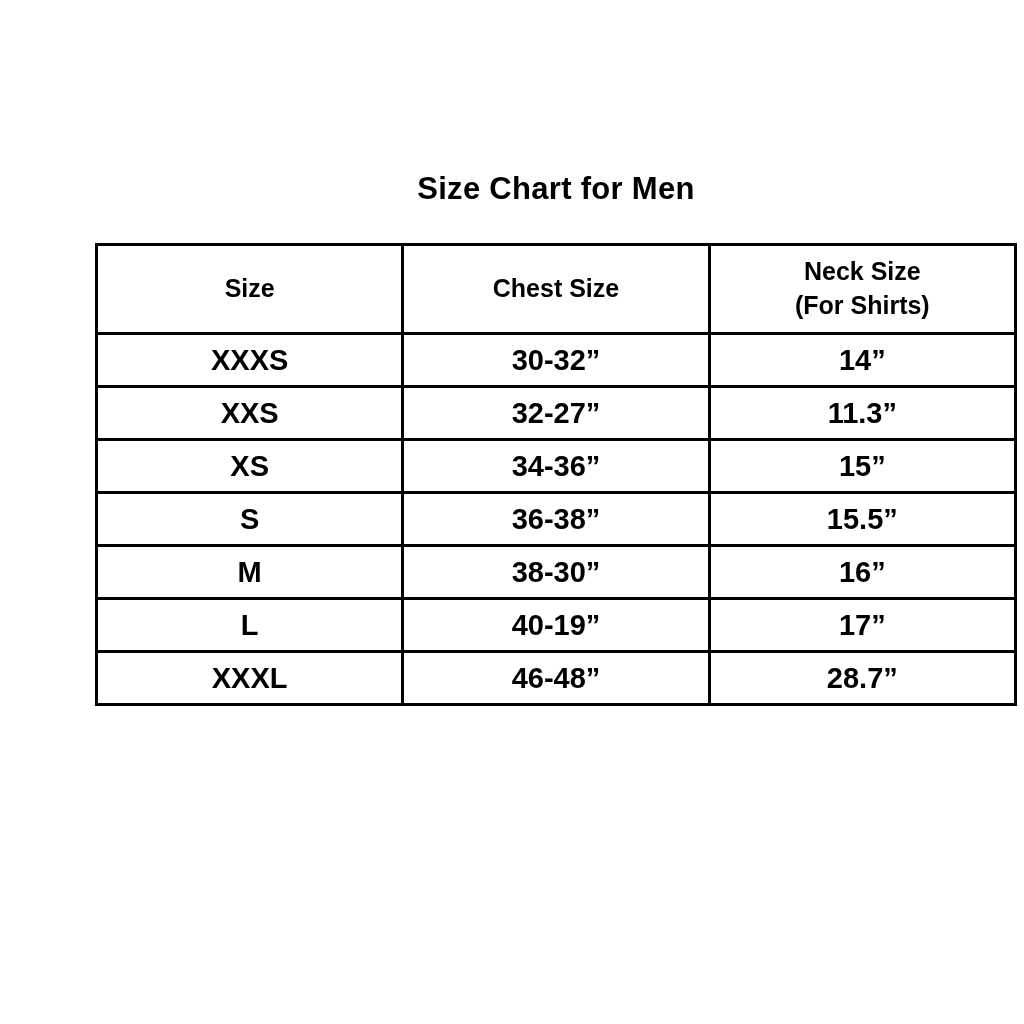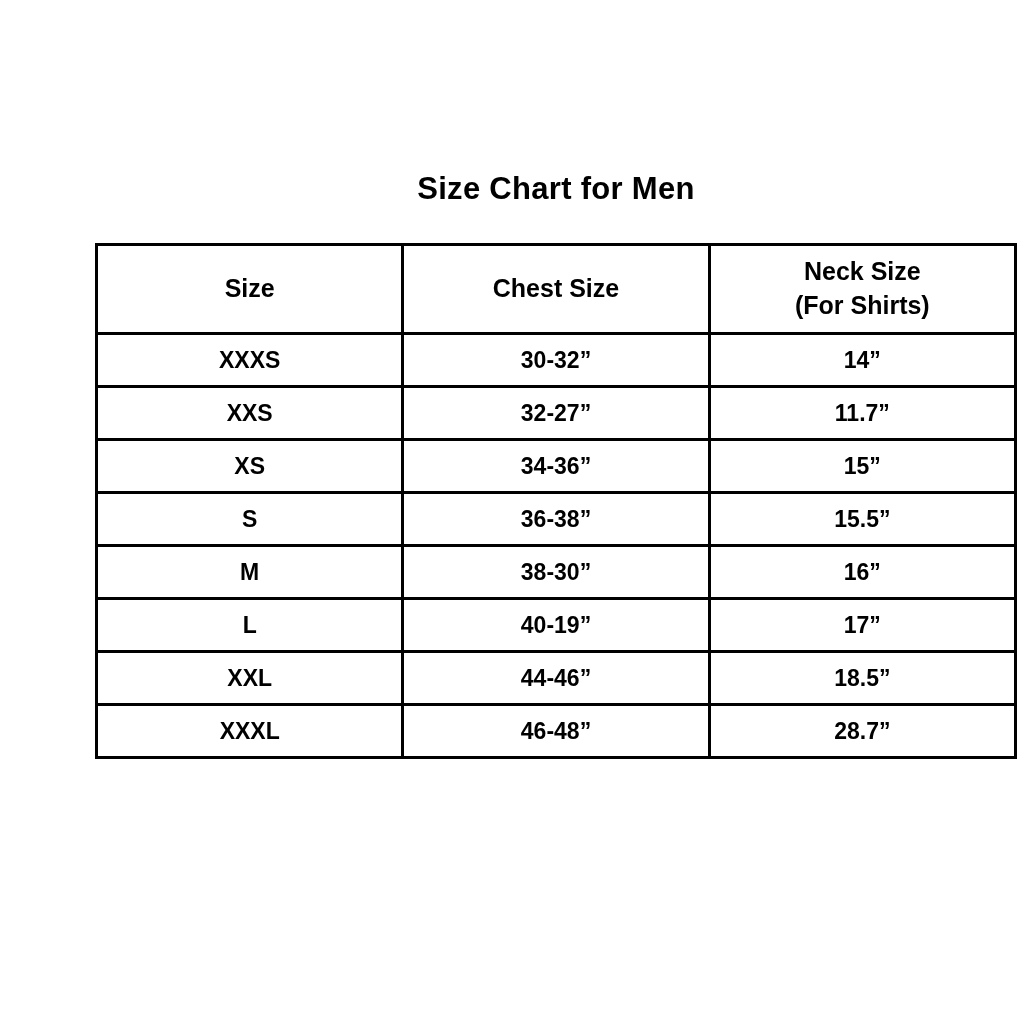--- a/index.html
+++ b/index.html
@@ -42,21 +42,21 @@
     color: #000000;
     background: #ffffff;
   }
   .size-chart th {
     height: 89px;
     font-size: 25px;
     line-height: 1.35;
   }
   .size-chart td {
     height: 53px;
-    font-size: 23px;
+    font-size: 29px;
   }
   .sub { display: block; }
 </style>
 </head>
 <body>
 
 <div class="page">
 
   <h1 class="title">Size Chart for Men</h1>
 
@@ -77,21 +77,21 @@
     </thead>
     <tbody>
         <tr>
           <td>XXXS</td>
           <td>30-32”</td>
           <td>14”</td>
         </tr>
         <tr>
           <td>XXS</td>
           <td>32-27”</td>
-          <td>11.7”</td>
+          <td>11.3”</td>
         </tr>
         <tr>
           <td>XS</td>
           <td>34-36”</td>
           <td>15”</td>
         </tr>
         <tr>
           <td>S</td>
           <td>36-38”</td>
           <td>15.5”</td>
@@ -100,25 +100,20 @@
           <td>M</td>
           <td>38-30”</td>
           <td>16”</td>
         </tr>
         <tr>
           <td>L</td>
           <td>40-19”</td>
           <td>17”</td>
         </tr>
         <tr>
-          <td>XXL</td>
-          <td>44-46”</td>
-          <td>18.5”</td>
-        </tr>
-        <tr>
           <td>XXXL</td>
           <td>46-48”</td>
           <td>28.7”</td>
         </tr>
       </tbody>
   </table>
 
 </div>
 
 </body></html>

